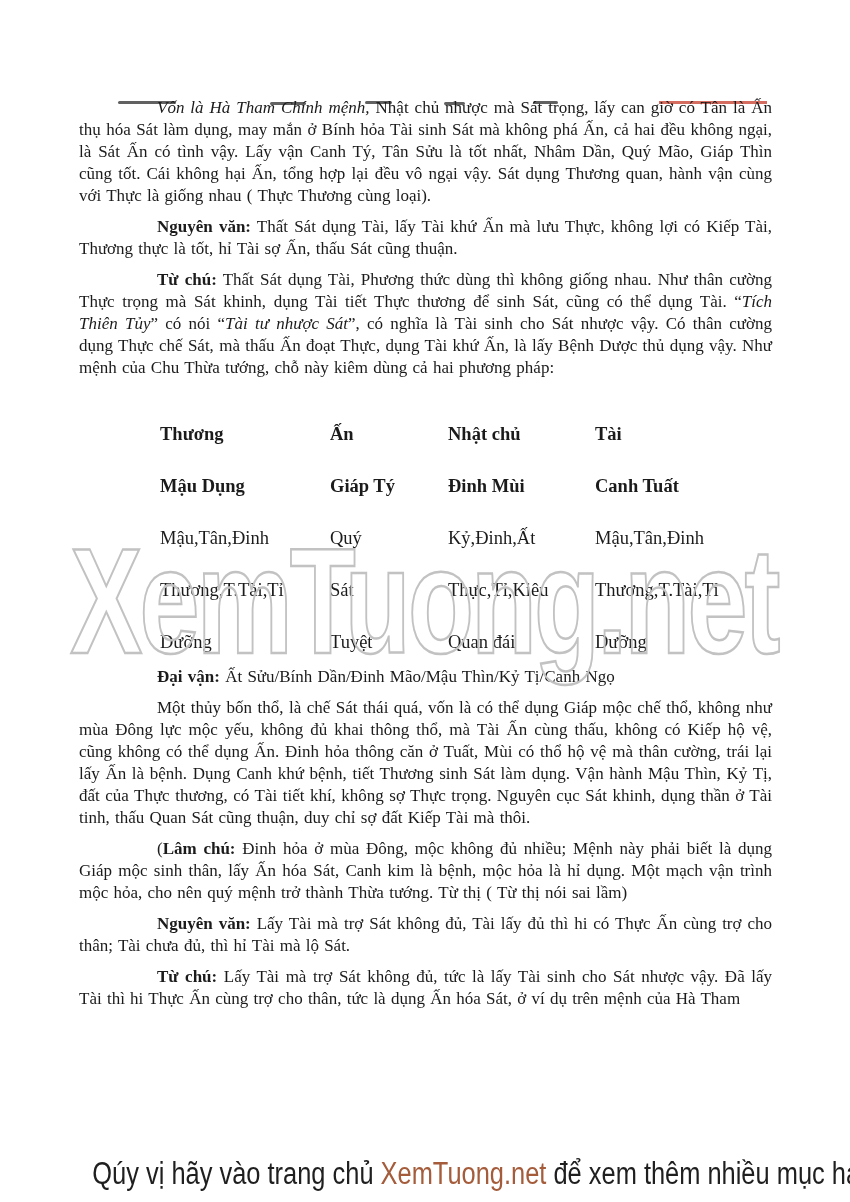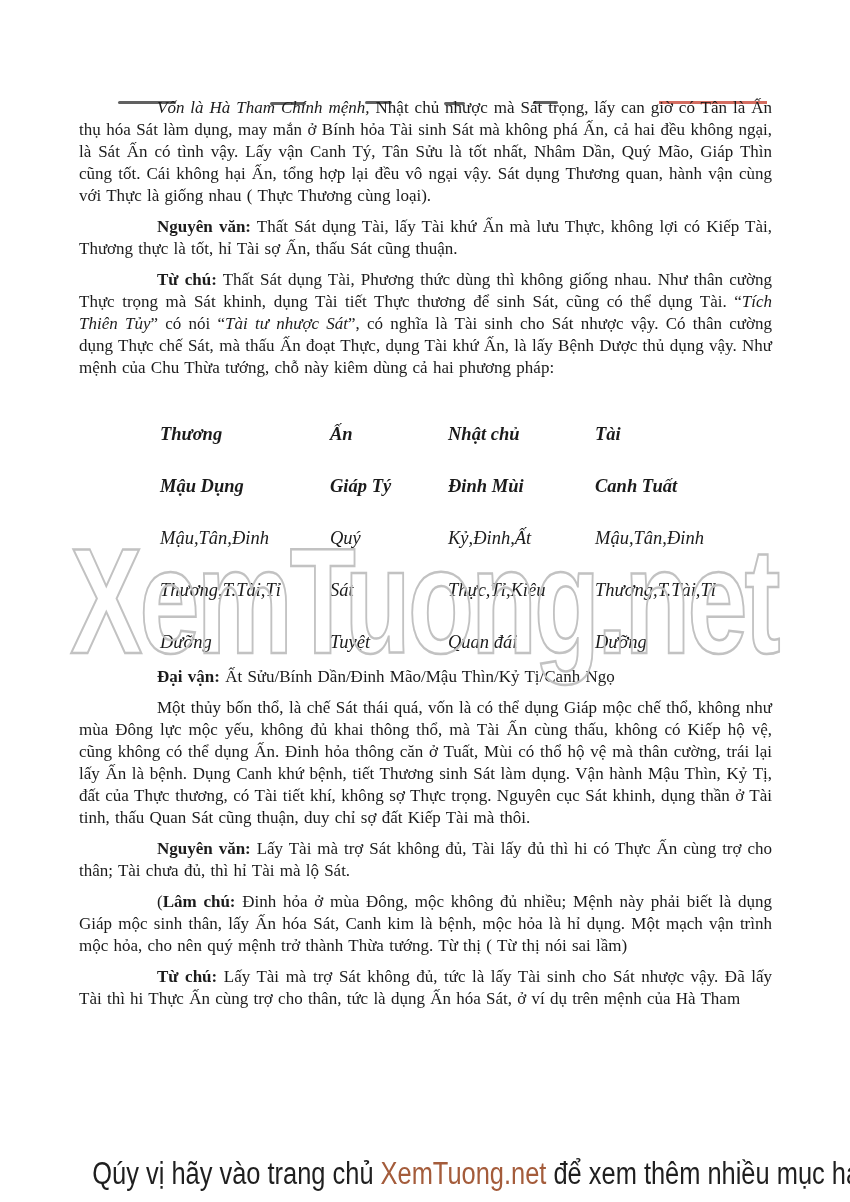--- a/index.html
+++ b/index.html
@@ -15,21 +15,21 @@
   }
   p.first { margin-top:97px; }
   .seg-i  { font-style:italic; }
   .seg-bi { font-weight:bold; }
 
   
   .smudge { position:absolute; background:#3a3a3a; border-radius:2px; opacity:.8; }
   .redline { position:absolute; left:659px; top:101px; width:108px; height:3px; background:#cc5244; opacity:.85; }
 
   
-  .chart { margin:44px 0 0 81px; font-size:18.5px;font-style:italic; }
+  .chart { margin:44px 0 0 81px; font-size:18.5px; }
   .trow { display:grid; grid-template-columns:170px 118px 147px 1fr; line-height:22px; margin-bottom:30px; }
   .trow:last-child { margin-bottom:13px; }
   .trow.bold { font-weight:bold; }
 
   .dai-van { margin-top:54px; margin-bottom:2px; }
   .p-mid   { margin-top:0; }
   .p5 { margin-top:4px; }
   .p6 { margin-top:5px; }
   .p7 { margin-top:5px; }
 
@@ -105,23 +105,23 @@
         <div>Tuyệt</div>
         <div>Quan đái</div>
         <div>Dưỡng</div>
       </div>
     </div>
 
     <p class="para dai-van"><span class="seg-bi">Đại vận:</span><span> Ất Sửu/Bính Dần/Đinh Mão/Mậu Thìn/Kỷ Tị/Canh Ngọ</span></p>
 
     <p class="para p-mid"><span>Một thủy bốn thổ, là chế Sát thái quá, vốn là có thể dụng Giáp mộc chế thổ, không như mùa Đông lực mộc yếu, không đủ khai thông thổ, mà Tài Ấn cùng thấu, không có Kiếp hộ vệ, cũng không có thể dụng Ấn. Đinh hỏa thông căn ở Tuất, Mùi có thổ hộ vệ mà thân cường, trái lại lấy Ấn là bệnh. Dụng Canh khứ bệnh, tiết Thương sinh Sát làm dụng. Vận hành Mậu Thìn, Kỷ Tị, đất của Thực thương, có Tài tiết khí, không sợ Thực trọng. Nguyên cục Sát khinh, dụng thần ở Tài tinh, thấu Quan Sát cũng thuận, duy chỉ sợ đất Kiếp Tài mà thôi.</span></p>
 
+    <p class="para p5"><span>(</span><span class="seg-bi">Lâm chú:</span><span> Đinh hỏa ở mùa Đông, mộc không đủ nhiều; Mệnh này phải biết là dụng Giáp mộc sinh thân, lấy Ấn hóa Sát, Canh kim là bệnh, mộc hỏa là hỉ dụng. Một mạch vận trình mộc hỏa, cho nên quý mệnh trở thành Thừa tướng. Từ thị ( Từ thị nói sai lầm)</span></p>
+
     <p class="para p6"><span class="seg-bi">Nguyên văn:</span><span> Lấy Tài mà trợ Sát không đủ, Tài lấy đủ thì hi có Thực Ấn cùng trợ cho thân; Tài chưa đủ, thì hỉ Tài mà lộ Sát.</span></p>
-
-    <p class="para p5"><span>(</span><span class="seg-bi">Lâm chú:</span><span> Đinh hỏa ở mùa Đông, mộc không đủ nhiều; Mệnh này phải biết là dụng Giáp mộc sinh thân, lấy Ấn hóa Sát, Canh kim là bệnh, mộc hỏa là hỉ dụng. Một mạch vận trình mộc hỏa, cho nên quý mệnh trở thành Thừa tướng. Từ thị ( Từ thị nói sai lầm)</span></p>
 
     <p class="para p7"><span class="seg-bi">Từ chú:</span><span> Lấy Tài mà trợ Sát không đủ, tức là lấy Tài sinh cho Sát nhược vậy. Đã lấy Tài thì hi Thực Ấn cùng trợ cho thân, tức là dụng Ấn hóa Sát, ở ví dụ trên mệnh của Hà Tham</span></p>
 
 
   </div>
 
   <div class="watermark">XemTuong.net</div>
 
   <div class="footer">
     <span class="footer-scale"><span>Qúy vị hãy vào trang chủ </span><span class="footer-brand">XemTuong.net</span><span> để xem thêm nhiều mục hay khác</span></span>

